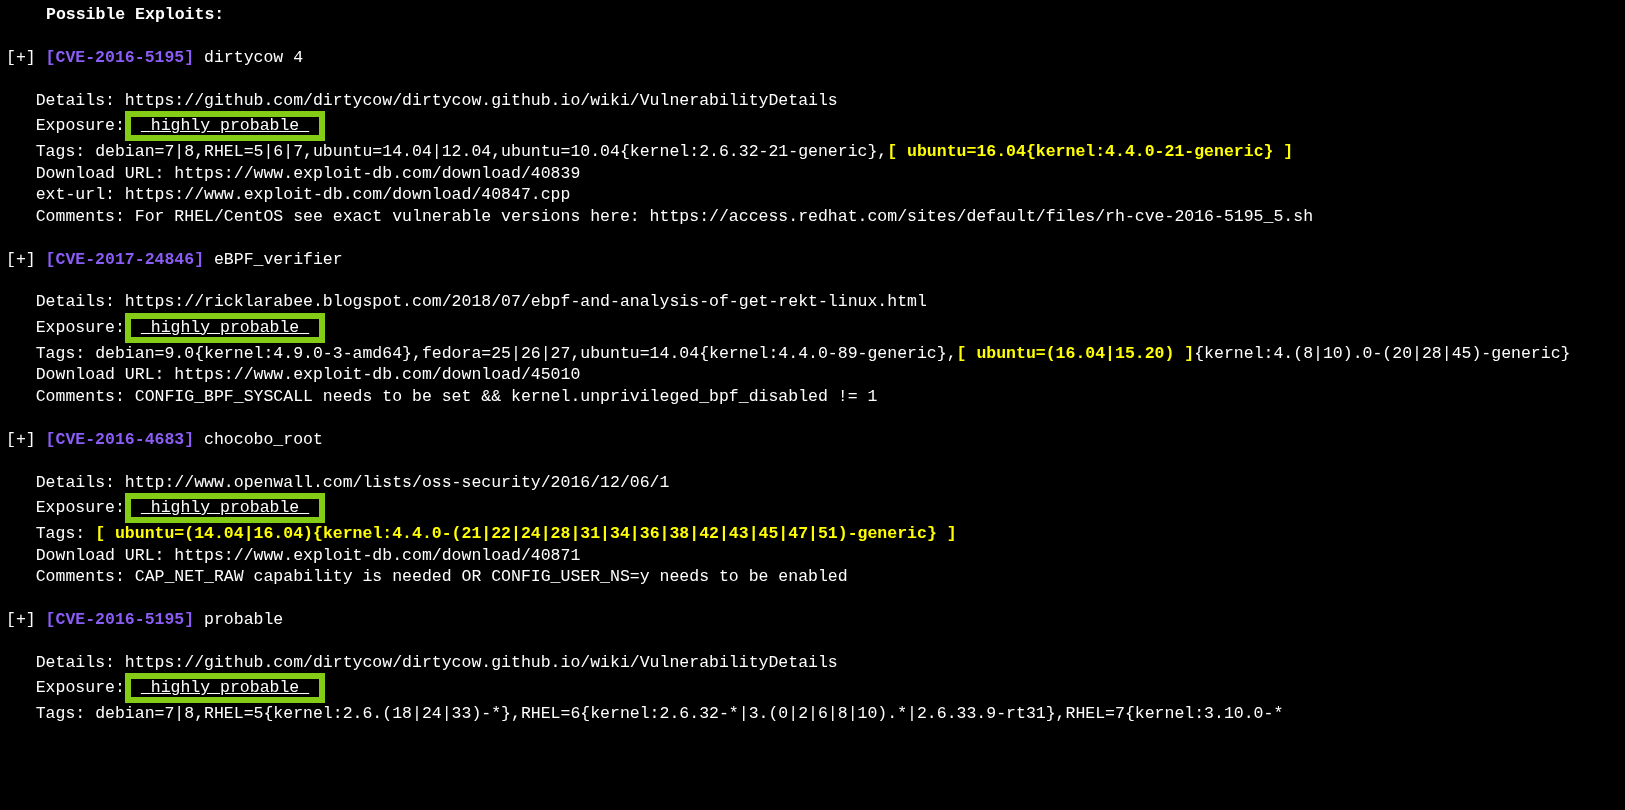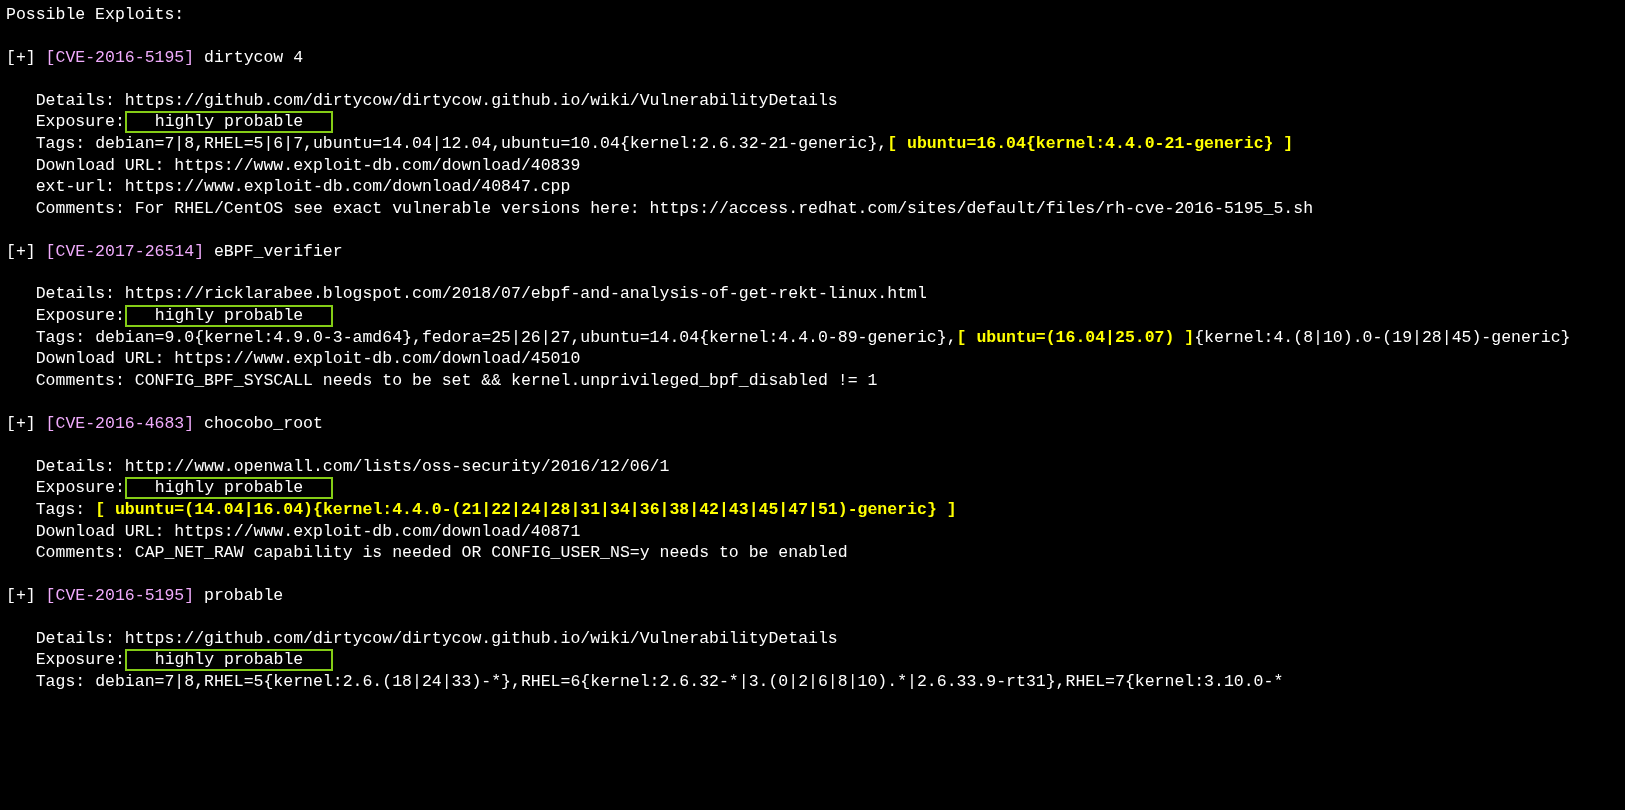--- a/index.html
+++ b/index.html
@@ -13,50 +13,51 @@
     width: 1625px;
     height: 810px;
     overflow: hidden;
     font-weight: normal;
   }
   .screen {
     padding: 4px 6px;
     white-space: pre-wrap;
     word-break: break-all;
   }
-  .bold { font-weight: normal; }
-  .green { color: #f0abfc; font-weight: normal; }
+  .bold { font-weight: bold; margin-left: 40px; }
+  .green { color: #8b5cf6; font-weight: bold; }
   .yellow { color: #ffff00; font-weight: bold; }
   .white { color: #ffffff; }
   .redbox {
-    border: 2px solid #84cc16;
-    padding: 0 18px;
+    border: 6px solid #84cc16;
+    padding: 0 10px;
     display: inline-block;
     line-height: 1.1;
+    text-decoration: underline;
   }
 </style>
 </head>
 <body>
 
 <div class="screen" id="screen"><span class="bold white">Possible Exploits:</span>
 
 <span class="white">[+] </span><span class="green">[CVE-2016-5195]</span><span class="white"> dirtycow 4</span>
 
 <span class="white">   Details: https://github.com/dirtycow/dirtycow.github.io/wiki/VulnerabilityDetails</span>
 <span class="white">   Exposure:</span><span class="redbox white"> highly probable </span>
 <span class="white">   Tags: debian=7|8,RHEL=5|6|7,ubuntu=14.04|12.04,ubuntu=10.04{kernel:2.6.32-21-generic},</span><span class="yellow">[ ubuntu=16.04{kernel:4.4.0-21-generic} ]</span>
 <span class="white">   Download URL: https://www.exploit-db.com/download/40839</span>
 <span class="white">   ext-url: https://www.exploit-db.com/download/40847.cpp</span>
 <span class="white">   Comments: For RHEL/CentOS see exact vulnerable versions here: https://access.redhat.com/sites/default/files/rh-cve-2016-5195_5.sh</span>
 
-<span class="white">[+] </span><span class="green">[CVE-2017-26514]</span><span class="white"> eBPF_verifier</span>
+<span class="white">[+] </span><span class="green">[CVE-2017-24846]</span><span class="white"> eBPF_verifier</span>
 
 <span class="white">   Details: https://ricklarabee.blogspot.com/2018/07/ebpf-and-analysis-of-get-rekt-linux.html</span>
 <span class="white">   Exposure:</span><span class="redbox white"> highly probable </span>
-<span class="white">   Tags: debian=9.0{kernel:4.9.0-3-amd64},fedora=25|26|27,ubuntu=14.04{kernel:4.4.0-89-generic},</span><span class="yellow">[ ubuntu=(16.04|25.07) ]</span><span class="white">{kernel:4.(8|10).0-(19|28|45)-generic}</span>
+<span class="white">   Tags: debian=9.0{kernel:4.9.0-3-amd64},fedora=25|26|27,ubuntu=14.04{kernel:4.4.0-89-generic},</span><span class="yellow">[ ubuntu=(16.04|15.20) ]</span><span class="white">{kernel:4.(8|10).0-(20|28|45)-generic}</span>
 <span class="white">   Download URL: https://www.exploit-db.com/download/45010</span>
 <span class="white">   Comments: CONFIG_BPF_SYSCALL needs to be set &amp;&amp; kernel.unprivileged_bpf_disabled != 1</span>
 
 <span class="white">[+] </span><span class="green">[CVE-2016-4683]</span><span class="white"> chocobo_root</span>
 
 <span class="white">   Details: http://www.openwall.com/lists/oss-security/2016/12/06/1</span>
 <span class="white">   Exposure:</span><span class="redbox white"> highly probable </span>
 <span class="white">   Tags: </span><span class="yellow">[ ubuntu=(14.04|16.04){kernel:4.4.0-(21|22|24|28|31|34|36|38|42|43|45|47|51)-generic} ]</span>
 <span class="white">   Download URL: https://www.exploit-db.com/download/40871</span>
 <span class="white">   Comments: CAP_NET_RAW capability is needed OR CONFIG_USER_NS=y needs to be enabled</span>

